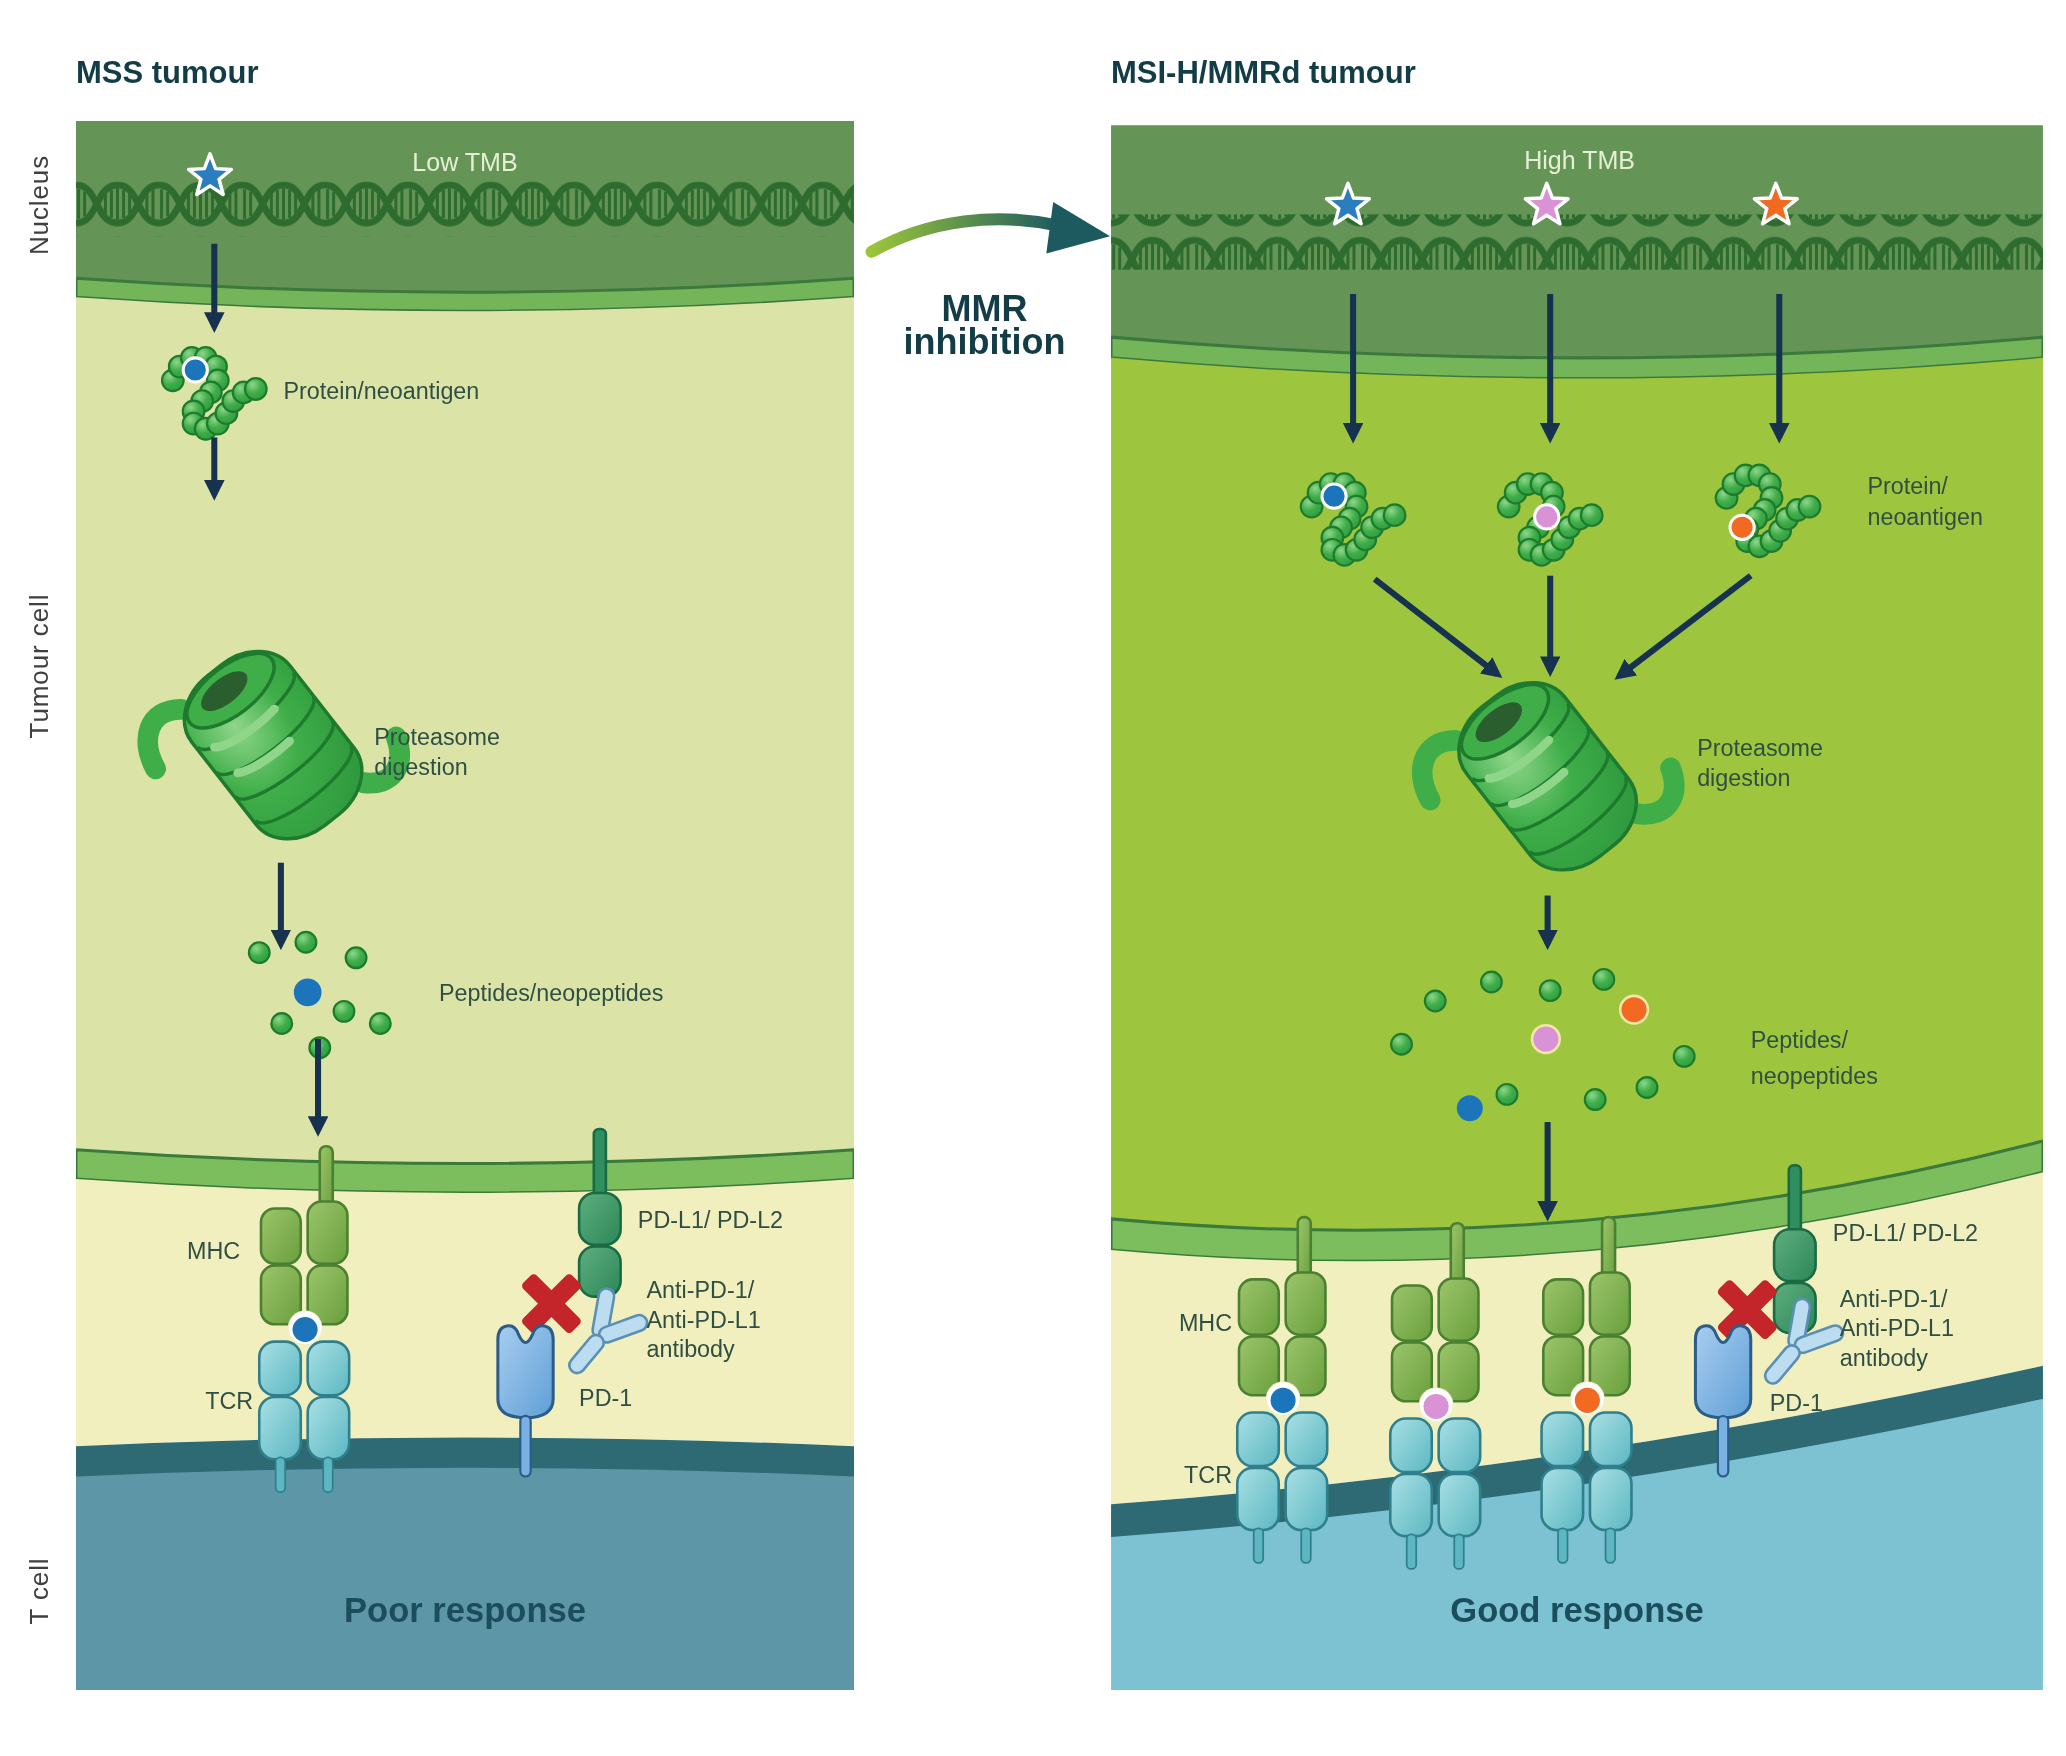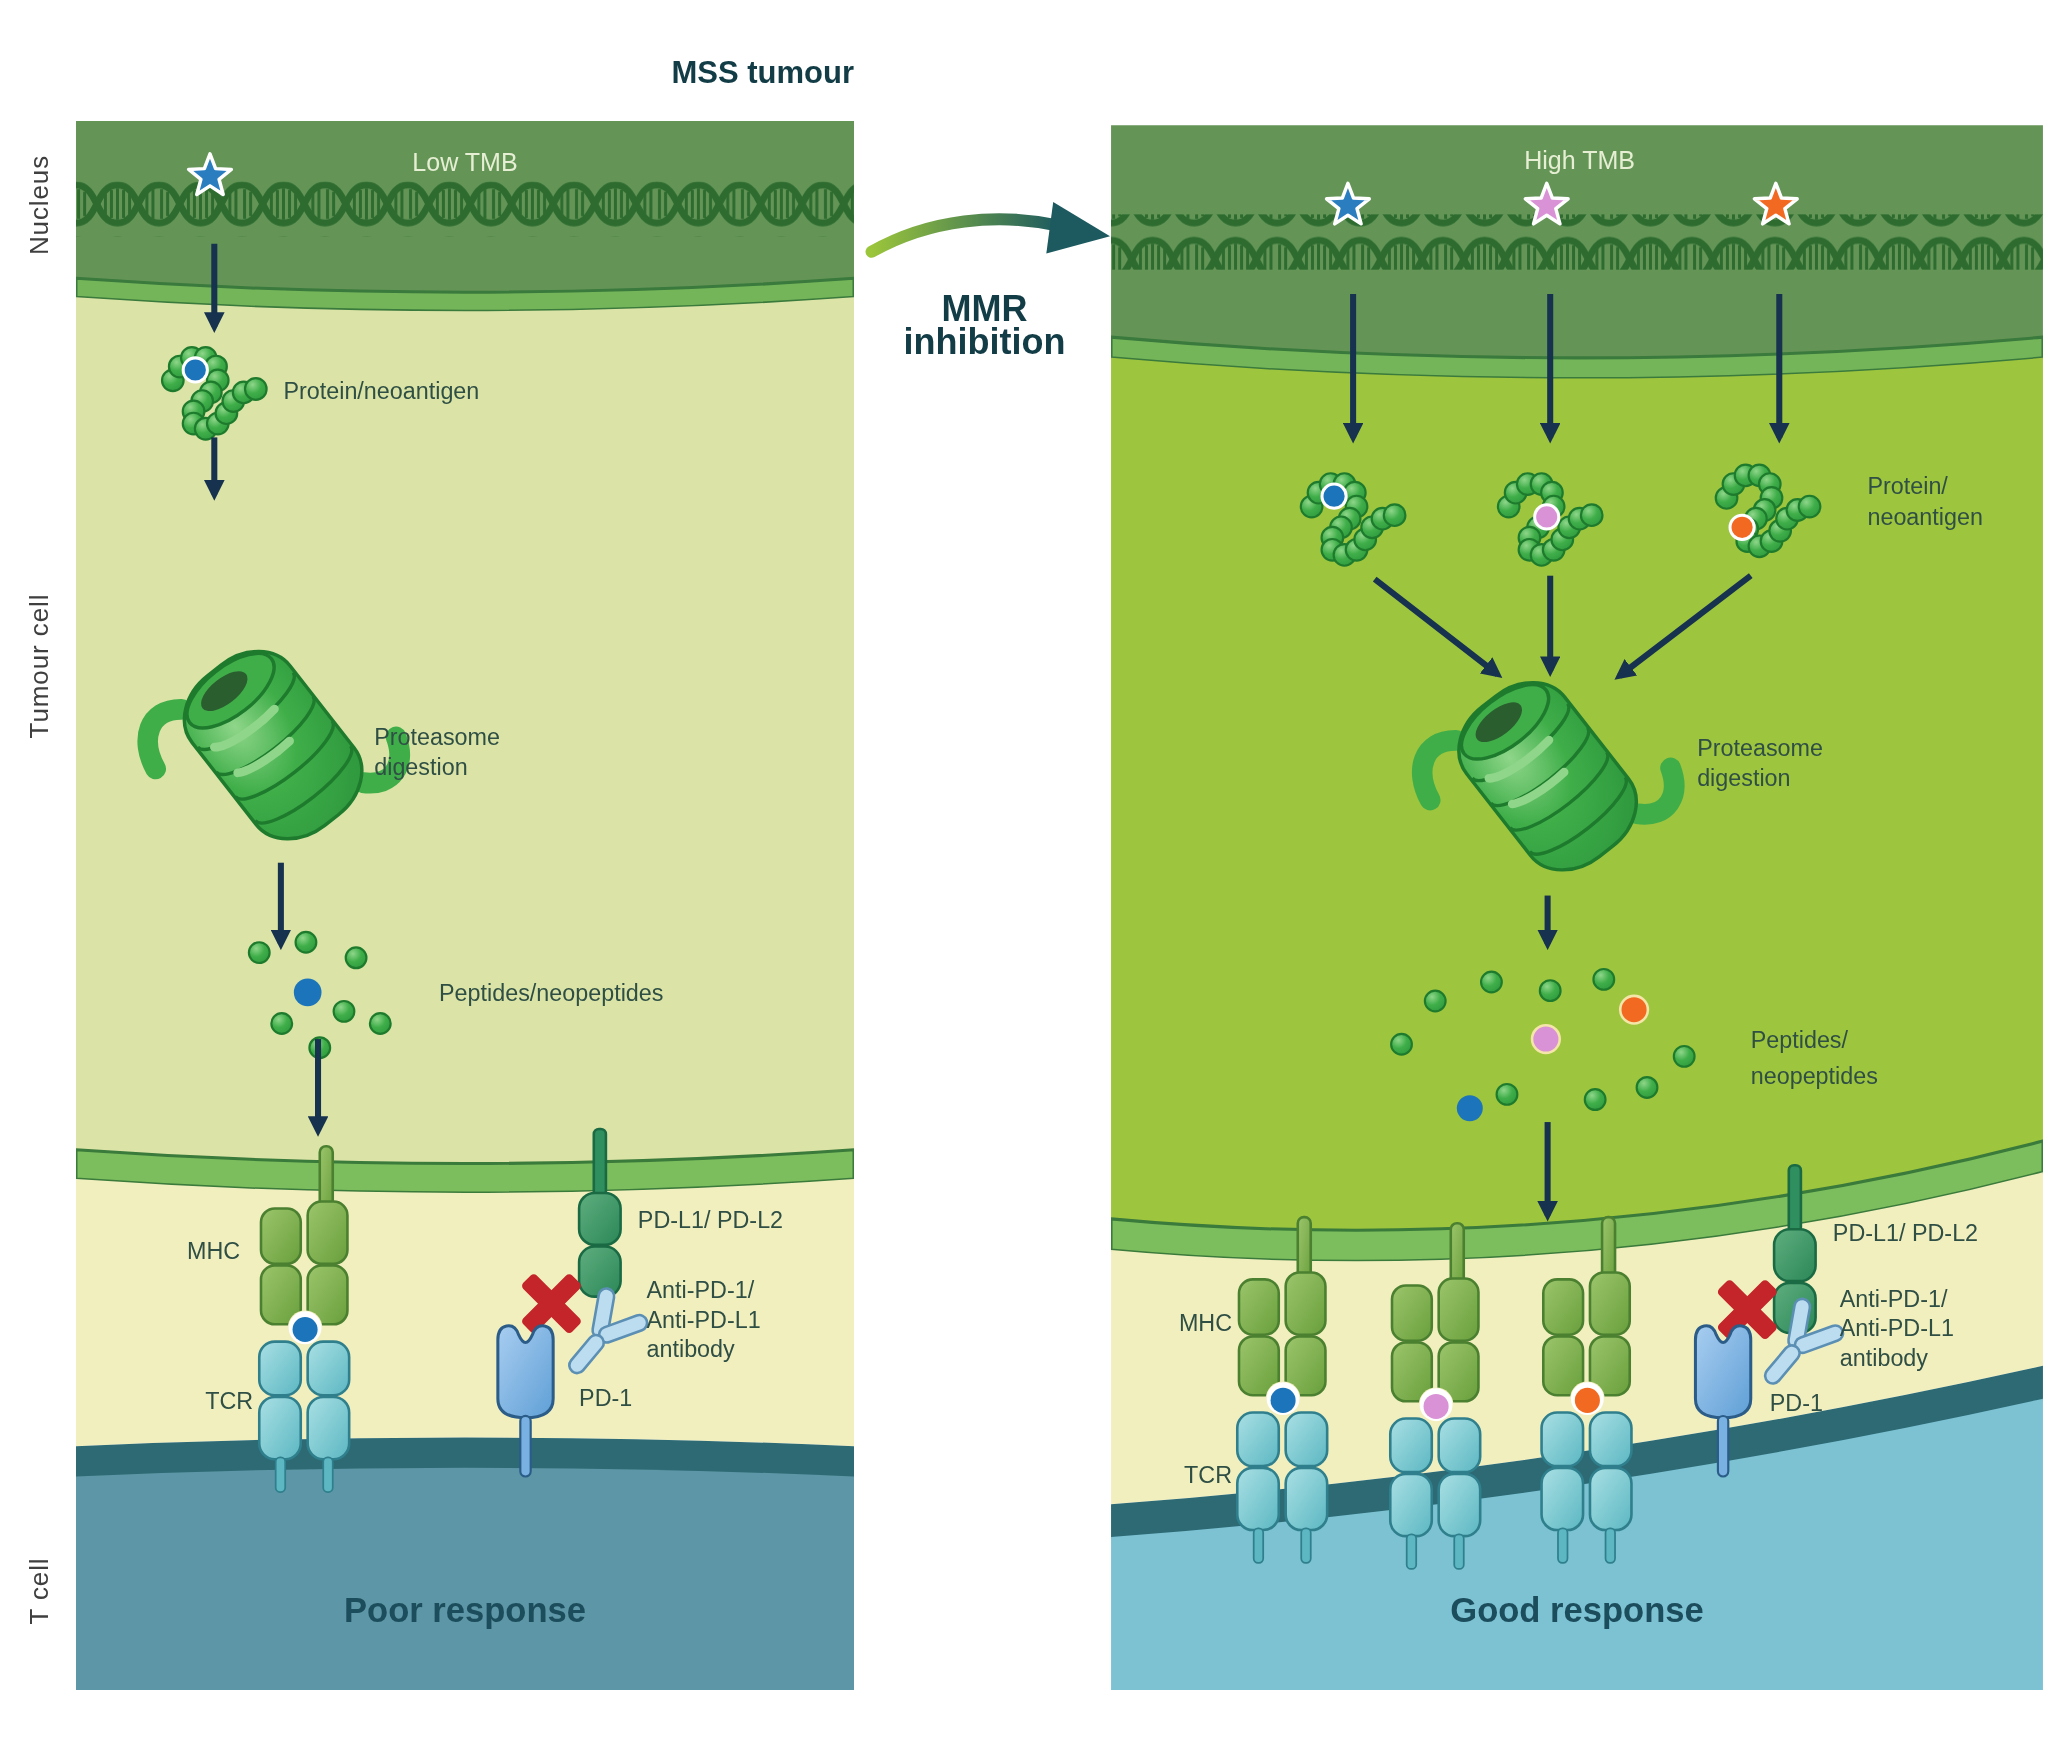--- a/index.html
+++ b/index.html
@@ -1,20 +1,20 @@
 <!DOCTYPE html>
 <html style="font-size:14px"><head>
 <meta charset="utf-8">
 <style>
   html,body{margin:0;padding:0;background:#fff;}
   #stage{position:relative;width:2067px;height:1756px;background:#ffffff;overflow:hidden;
          font-family:"Liberation Sans",sans-serif;}
   .vlabel{position:absolute;transform:translate(-50%,-50%) rotate(-90deg);white-space:nowrap;
           font-size:26px;color:#3f3f3f;letter-spacing:0.9px;}
-  .ptitle{position:absolute;text-align:right;font-size:31px;font-weight:bold;color:#123c46;}
+  .ptitle{position:absolute;text-align:left;font-size:31px;font-weight:bold;color:#123c46;}
   .midtxt{position:absolute;left:855px;width:259px;text-align:center;font-size:36px;
           font-weight:bold;color:#123c46;}
   svg text{font-family:"Liberation Sans",sans-serif;}
   .tmb{font-size:29px;fill:#e6efd3;}
   .lbl{font-size:27px;fill:#2f4f45;}
   .resp{font-size:40px;font-weight:bold;fill:#1c4d5c;}
   .bead{fill:url(#bg1);stroke:#1e7b2d;stroke-width:2.5;}
   .star{stroke:#ffffff;stroke-width:4;stroke-linejoin:round;}
   .stB{fill:#2a7ec0;} .stP{fill:#d992d6;} .stO{fill:#f26a21;}
   .arrow{stroke:#16324f;stroke-width:7;fill:none;marker-end:url(#ah);}
@@ -25,20 +25,21 @@
 </head>
 <body>
 
 <div id="stage">
 
   <div class="vlabel" style="left:39px;top:205px;">Nucleus</div>
   <div class="vlabel" style="left:39px;top:666px;">Tumour cell</div>
   <div class="vlabel" style="left:39px;top:1591px;">T cell</div>
 
   <div class="ptitle" style="left:76px;width:778px;top:55px;">MSS tumour</div>
+  <div class="ptitle" style="left:1111px;width:932px;top:55px;">MSI-H/MMRd tumour</div>
 
   <svg style="position:absolute;left:860px;top:195px;" width="259" height="99" viewBox="0 0 300 115">
     <defs>
       <linearGradient id="agrad" x1="0" y1="0" x2="1" y2="0">
         <stop offset="0" stop-color="#9bc53b"></stop>
           <stop offset="1" stop-color="#1c5a60"></stop>
       </linearGradient>
     </defs>
     <path d="M13,66 C80,28 160,20 232,36" stroke="url(#agrad)" stroke-width="14" fill="none" stroke-linecap="round"></path>
     <polygon points="224,8 290,48 216,68" fill="#1c5a60"></polygon>

